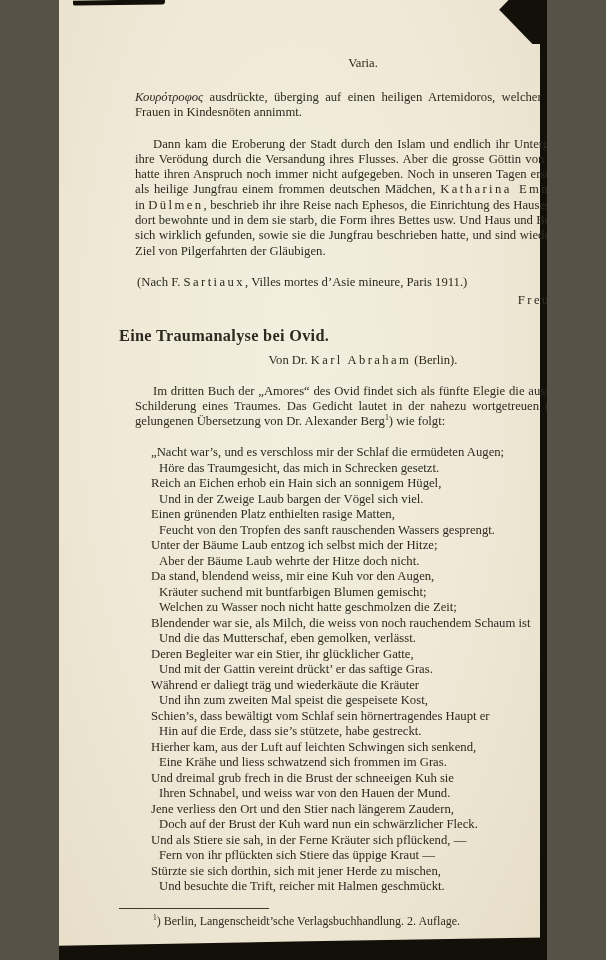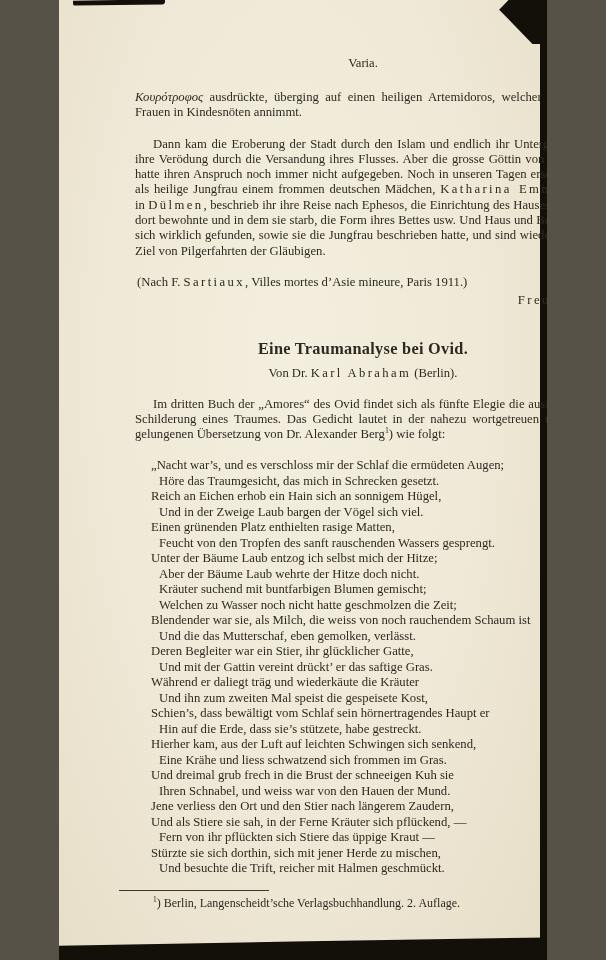--- a/index.html
+++ b/index.html
@@ -45,22 +45,21 @@
   .source-line { font-size: 12.7px; line-height: 15.3px; text-indent: 18px; margin-top: 1px; }
   .signature { font-size: 12.7px; line-height: 15.3px; text-align: right; padding-right: 42px; margin-top: 3px; }
 
   .sperr { letter-spacing: 2.4px; }
   .greek { font-style: italic; }
   .sup { vertical-align: super; font-size: 0.62em; line-height: 0; }
 
   .article-title {
     font-size: 16.3px;
     font-weight: 700;
-    text-align: center;
-    margin: 30px 0 7px 0;
+    margin: 17px 0 7px 0;
     letter-spacing: 0.3px;
   }
   .byline { font-size: 12.6px; text-align: center; margin: 0 0 9px 0; }
 
   .poem { margin: 4px 0 0 32px; font-size: 12.7px; line-height: 15.5px; }
   .poem-line { white-space: nowrap; }
   .poem-line.indent { margin-left: 8px; }
 
   .footnote-rule { width: 150px; border: 0; border-top: 1px solid #3c382e; margin: 13px 0 5px 0; }
   .footnote { font-size: 12px; line-height: 14.5px; padding-left: 34px; }
@@ -99,35 +98,37 @@
 
     <div class="poem">
         <div class="poem-line">„Nacht war’s, und es verschloss mir der Schlaf die ermüdeten Augen;</div>
         <div class="poem-line indent">Höre das Traumgesicht, das mich in Schrecken gesetzt.</div>
         <div class="poem-line">Reich an Eichen erhob ein Hain sich an sonnigem Hügel,</div>
         <div class="poem-line indent">Und in der Zweige Laub bargen der Vögel sich viel.</div>
         <div class="poem-line">Einen grünenden Platz enthielten rasige Matten,</div>
         <div class="poem-line indent">Feucht von den Tropfen des sanft rauschenden Wassers gesprengt.</div>
         <div class="poem-line">Unter der Bäume Laub entzog ich selbst mich der Hitze;</div>
         <div class="poem-line indent">Aber der Bäume Laub wehrte der Hitze doch nicht.</div>
+        <div class="poem-line">Da stand, blendend weiss, mir eine Kuh vor den Augen,</div>
         <div class="poem-line indent">Kräuter suchend mit buntfarbigen Blumen gemischt;</div>
         <div class="poem-line indent">Welchen zu Wasser noch nicht hatte geschmolzen die Zeit;</div>
         <div class="poem-line">Blendender war sie, als Milch, die weiss von noch rauchendem Schaum ist</div>
         <div class="poem-line indent">Und die das Mutterschaf, eben gemolken, verlässt.</div>
         <div class="poem-line">Deren Begleiter war ein Stier, ihr glücklicher Gatte,</div>
         <div class="poem-line indent">Und mit der Gattin vereint drückt’ er das saftige Gras.</div>
         <div class="poem-line">Während er daliegt träg und wiederkäute die Kräuter</div>
         <div class="poem-line indent">Und ihn zum zweiten Mal speist die gespeisete Kost,</div>
         <div class="poem-line">Schien’s, dass bewältigt vom Schlaf sein hörnertragendes Haupt er</div>
         <div class="poem-line indent">Hin auf die Erde, dass sie’s stützete, habe gestreckt.</div>
         <div class="poem-line">Hierher kam, aus der Luft auf leichten Schwingen sich senkend,</div>
         <div class="poem-line indent">Eine Krähe und liess schwatzend sich frommen im Gras.</div>
         <div class="poem-line">Und dreimal grub frech in die Brust der schneeigen Kuh sie</div>
         <div class="poem-line indent">Ihren Schnabel, und weiss war von den Hauen der Mund.</div>
         <div class="poem-line">Jene verliess den Ort und den Stier nach längerem Zaudern,</div>
+        <div class="poem-line indent">Doch auf der Brust der Kuh ward nun ein schwärzlicher Fleck.</div>
         <div class="poem-line">Und als Stiere sie sah, in der Ferne Kräuter sich pflückend, —</div>
         <div class="poem-line indent">Fern von ihr pflückten sich Stiere das üppige Kraut —</div>
         <div class="poem-line">Stürzte sie sich dorthin, sich mit jener Herde zu mischen,</div>
         <div class="poem-line indent">Und besuchte die Trift, reicher mit Halmen geschmückt.</div>
       </div>
 
     <hr class="footnote-rule">
 
     <div class="footnote"><span class="sup">1</span><span>) Berlin, Langenscheidt’sche Verlagsbuchhandlung.  2. Auflage.</span></div>
 

